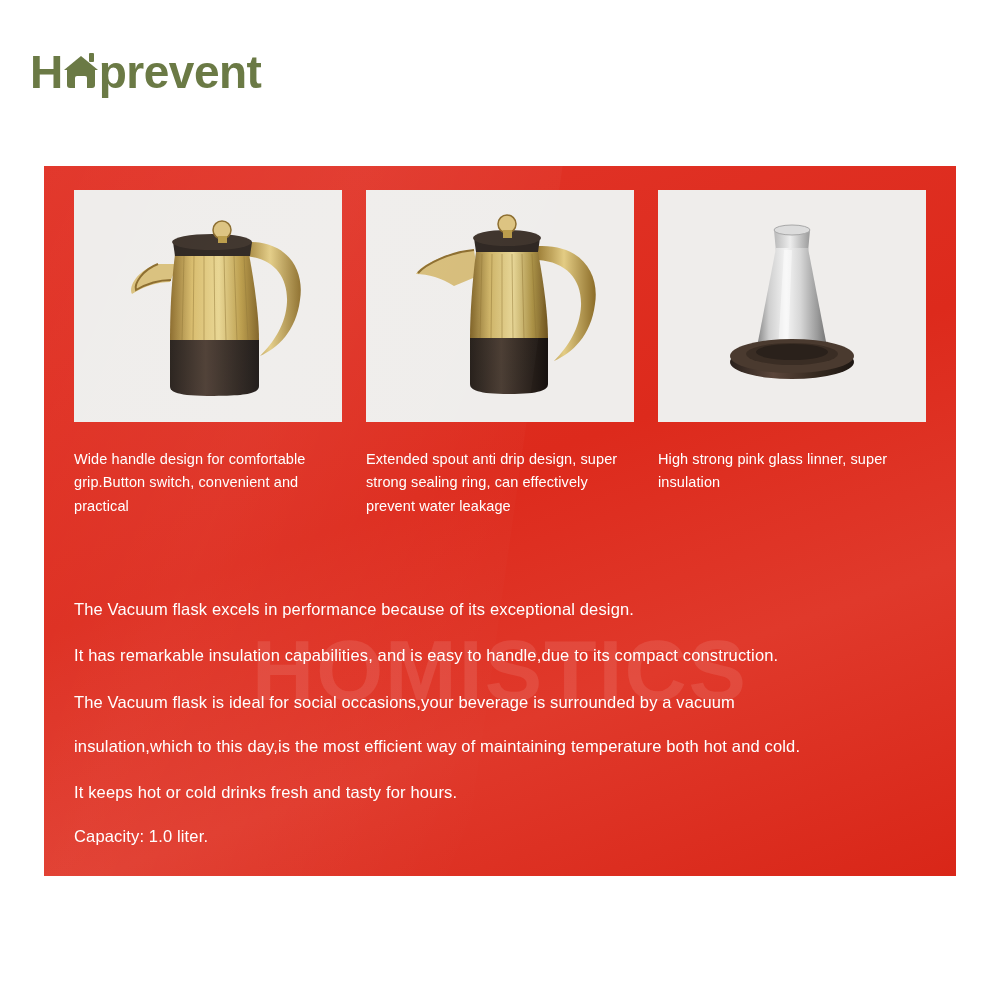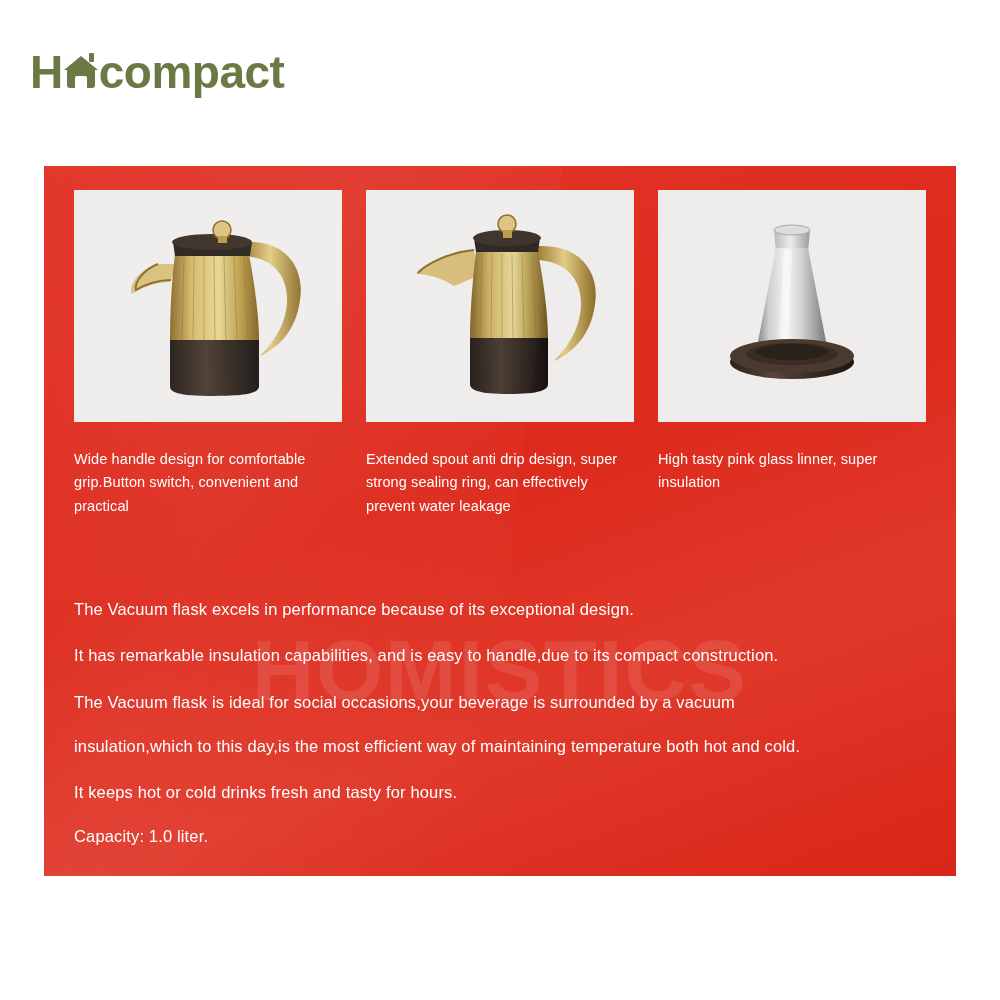--- a/index.html
+++ b/index.html
@@ -168,21 +168,21 @@
 
 <div class="brand">
   <div class="brand-text">
     <span>H</span>
     <span class="brand-house">
       <span class="roof"></span>
       <span class="chimney"></span>
       <span class="body"></span>
       <span class="door"></span>
     </span>
-    <span>compact</span>
+    <span>prevent</span>
   </div>
 </div>
 
 <div class="panel">
 
   <div class="watermark">HOMISTICS</div>
 
   <div class="features">
 
     <div class="feature">
@@ -339,21 +339,21 @@
 
             <path d="M126 60 L134 60 L130 160 L120 160 Z" fill="#ffffff" opacity="0.45"></path>
 
             <ellipse cx="134" cy="172" rx="62" ry="17" fill="url(#gRing)"></ellipse>
             <ellipse cx="134" cy="166" rx="62" ry="17" fill="#4a3a2f"></ellipse>
             <ellipse cx="134" cy="164" rx="46" ry="11" fill="#3a2d24"></ellipse>
             <ellipse cx="134" cy="162" rx="36" ry="8" fill="#2a211b"></ellipse>
           </g>
         </svg>
       </div>
-      <div class="caption">High tasty pink glass linner, super insulation</div>
+      <div class="caption">High strong pink glass linner, super insulation</div>
     </div>
 
   </div>
 
   <div class="desc">
     <p>The Vacuum flask excels in performance because of its exceptional design.</p>
     <p>It has remarkable insulation capabilities, and is easy to handle,due to its compact construction.</p>
     <p class="tight">The Vacuum flask is ideal for social occasions,your beverage is surrounded by a vacuum</p>
     <p>insulation,which to this day,is the most efficient way of maintaining temperature both hot and cold.</p>
     <p class="tight">It keeps hot or cold drinks fresh and tasty for hours.</p>

